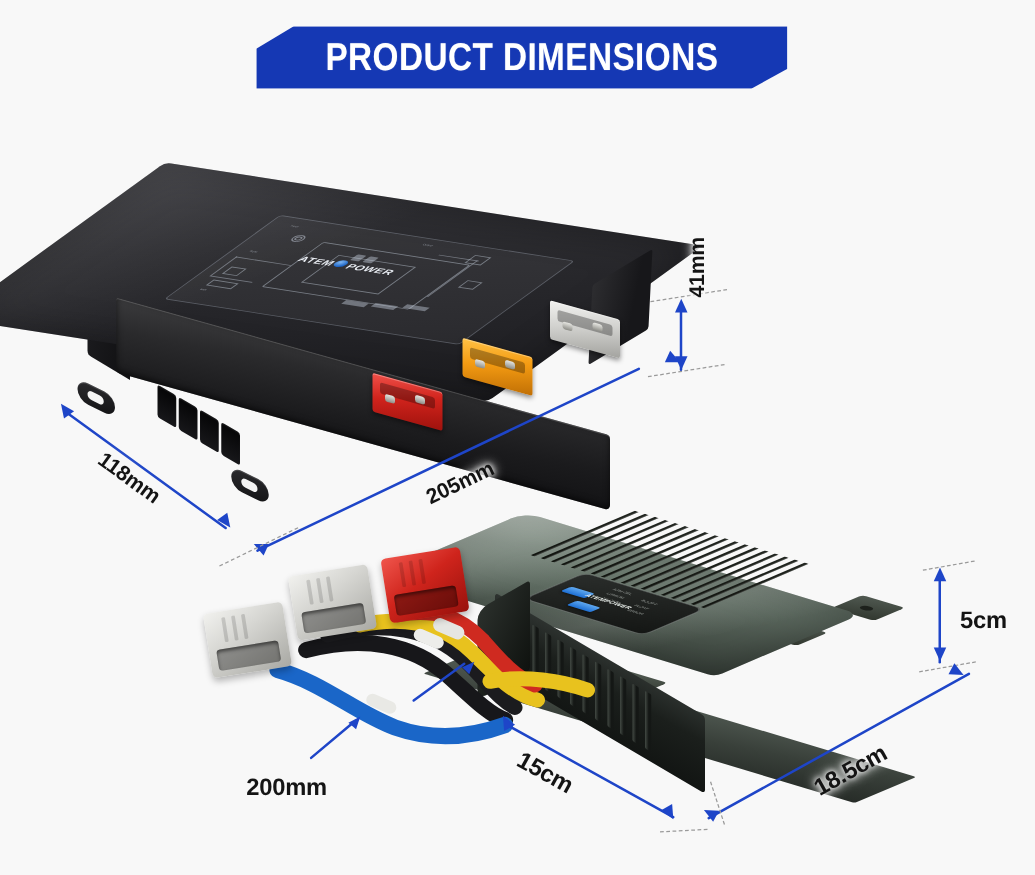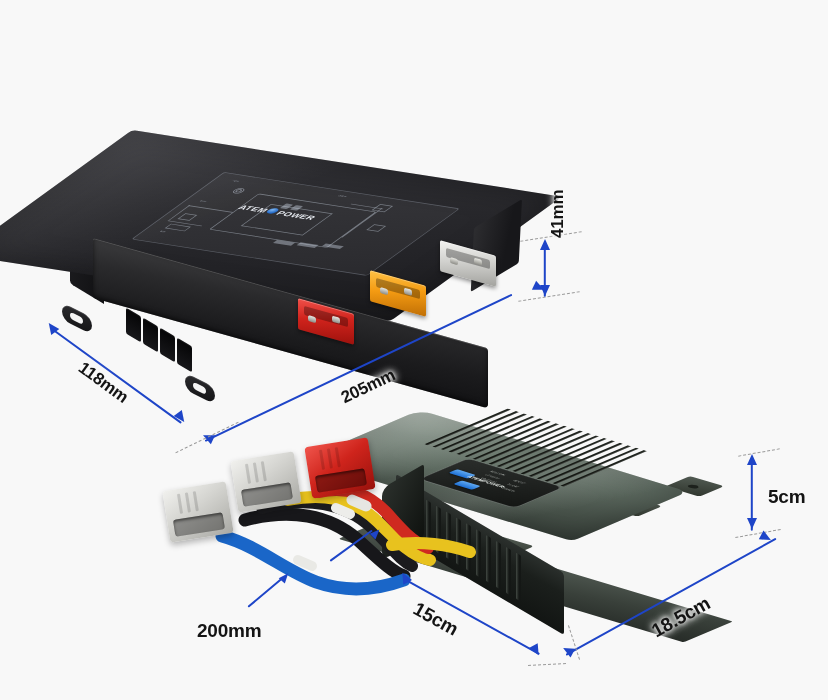--- a/index.html
+++ b/index.html
@@ -267,20 +267,25 @@
     position:absolute; width:0; height:0;
     border-left:4.5px solid transparent; border-right:4.5px solid transparent;
     border-bottom:10px solid #1e45c8;
   }
 </style>
 </head>
 <body>
 
 <div id="stage">
 
+  <div id="banner-wrap">
+    <div id="banner">
+      <div id="banner-title">PRODUCT DIMENSIONS</div>
+    </div>
+  </div>
 
   <div id="dev1">
 
     <div class="d1-ear" style="left:-8px; top:190px; transform:skewY(26deg);"></div>
     <div class="d1-ear" style="left:115px; top:260px; transform:skewY(26deg);"></div>
 
     <div id="d1-left"></div>
 
     <div id="d1-top"></div>
 

